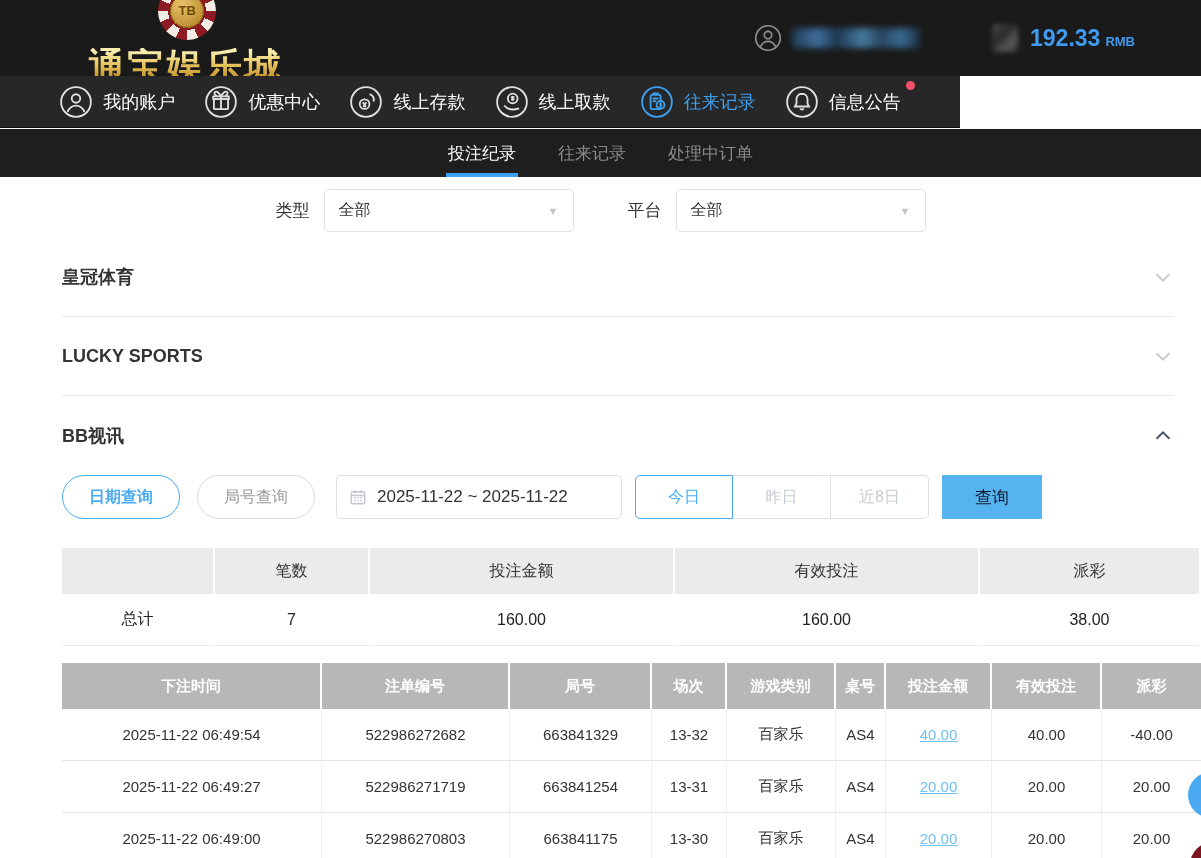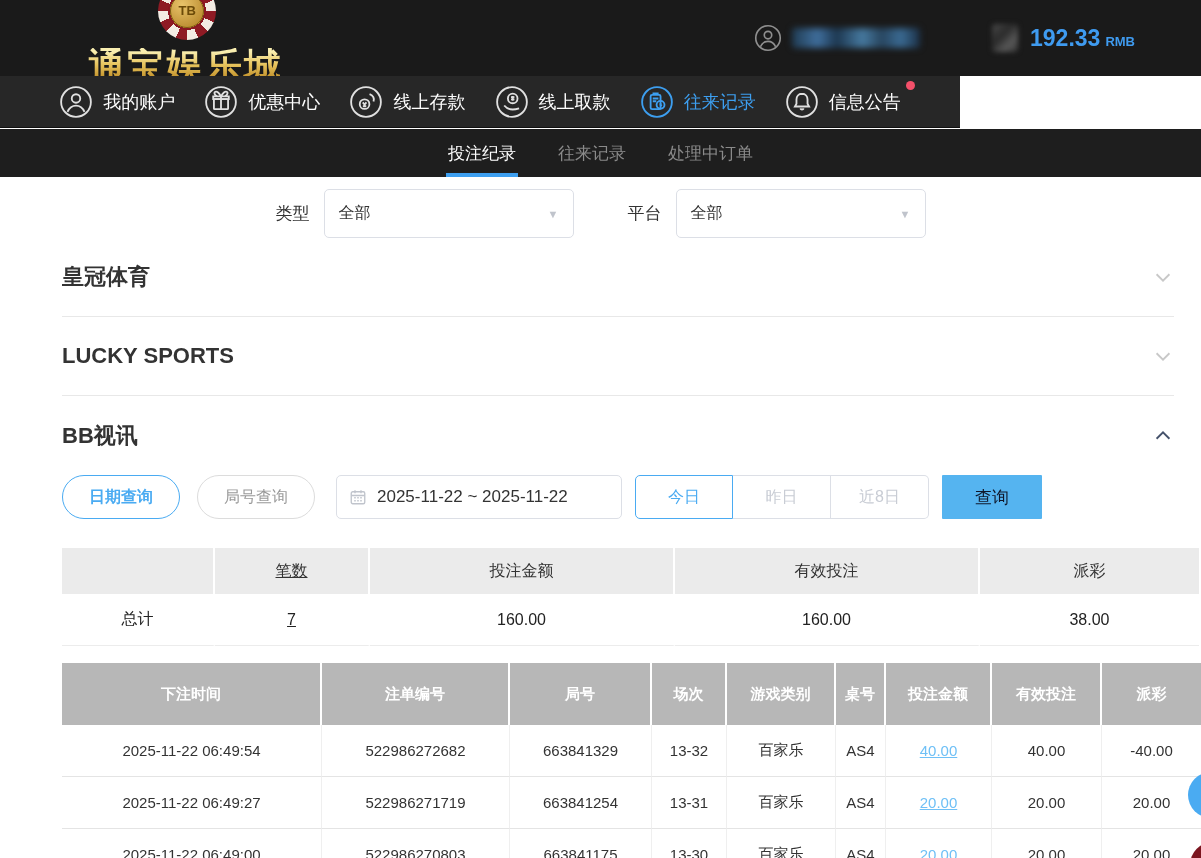--- a/index.html
+++ b/index.html
@@ -49,27 +49,27 @@
     display:flex; align-items:center; justify-content:center; gap:38px; }
   .subtab { color:#8a8a8a; font-size:17px; height:48px; display:flex; align-items:center; cursor:pointer;
     position:relative; padding:0 2px; }
   .subtab.active { color:#fff; }
   .subtab.active::after { content:""; position:absolute; left:0; right:0; bottom:0; height:4px; background:#3d9ff0; }
 
   
   .filters { position:absolute; left:0; top:189px; width:1201px; display:flex; justify-content:center; gap:54px; }
   .filter { display:flex; align-items:center; gap:14px; }
   .filter-label { font-size:17px; color:#333; }
-  .select { width:250px; height:49px; border:1px solid #dcdfe6; border-radius:5px; background:#fff;
+  .select { width:250px; height:43px; border:1px solid #dcdfe6; border-radius:5px; background:#fff;
     display:flex; align-items:center; padding:0 14px; font-size:16px; color:#333; cursor:pointer; }
   .select .caret { margin-left:auto; color:#c0c4cc; font-size:11px; }
 
   
   .section-head { position:absolute; left:62px; right:27px; height:30px; display:flex; align-items:center; }
-  .section-title { font-size:22px; font-weight:bold; color:#333; }
+  .section-title { font-size:18px; font-weight:bold; color:#333; }
   .section-chevron { margin-left:auto; width:22px; height:22px; color:#c8c8c8; cursor:pointer; }
   .section-chevron.up { color:#44516a; }
   .divider { position:absolute; left:62px; right:27px; height:1px; background:#e8e8e8; }
 
   
   .querybar { position:absolute; left:62px; top:475px; height:44px; display:flex; align-items:center; }
   .pill { height:44px; padding:0 26px; border-radius:22px; border:1px solid #dcdcdc; background:#fff;
     font-size:16px; color:#999; display:flex; align-items:center; cursor:pointer; }
   .pill.active { border-color:#4aabf2; color:#4aabf2; font-weight:bold; }
   .pill + .pill { margin-left:17px; }
@@ -85,26 +85,26 @@
   .gbtn.active { border:1px solid #4aabf2; color:#4aabf2; z-index:1; }
   .search-btn { margin-left:13px; width:100px; height:44px; background:#55b4f0; color:#0f172a; border:none;
     border-radius:1px; font-size:17px; cursor:pointer; }
 
   
   .summary { position:absolute; left:62px; top:548px; width:1139px; }
   .summary .srow { display:flex; }
   .summary .shead .scell { background:#ebebeb; height:46px; color:#333; }
   .summary .scell { display:flex; align-items:center; justify-content:center; font-size:16px; border-right:2px solid #fff; }
   .summary .sbody .scell { height:52px; background:#fff; color:#222; font-size:16px; border-right:2px solid #fff; border-bottom:1px solid #ececec;}
-  .sc0{width:153px;} .sc1{width:155px;text-decoration:underline;} .sc2{width:305px;} .sc3{width:305px;} .sc4{width:219px; border-right:none!important;}
+  .sc0{width:153px;} .sc1{width:155px;} .sc2{width:305px;} .sc3{width:305px;} .sc4{width:219px; border-right:none!important;}
 
   
   .detail { position:absolute; left:62px; top:663px; width:1139px; }
   .detail .drow { display:flex; }
-  .detail .dhead .dcell { background:#b7b7b7; color:#fff; height:62px; font-size:15px; font-weight:bold; border-right:2px solid #fff; }
+  .detail .dhead .dcell { background:#b7b7b7; color:#fff; height:46px; font-size:15px; font-weight:bold; border-right:2px solid #fff; }
   .detail .dcell { display:flex; align-items:center; justify-content:center; }
   .detail .dbody .dcell { height:52px; background:#fff; font-size:15px; color:#333;
     border-right:1px solid #efefef; border-bottom:1px solid #e4e4e4; }
   .dc0{width:260px;} .dc1{width:188px;} .dc2{width:142px;} .dc3{width:75px;} .dc4{width:109px;}
   .dc5{width:50px;text-align:center;} .dc6{width:106px;} .dc7{width:110px;} .dc8{width:99px; border-right:none!important;}
   .amt-link { color:#6fc0f6; text-decoration:underline; cursor:pointer; }
   .neg { color:#f76c6c; }
 
   
   .float-blue { position:absolute; left:1188px; top:772px; width:46px; height:46px; border-radius:50%;

